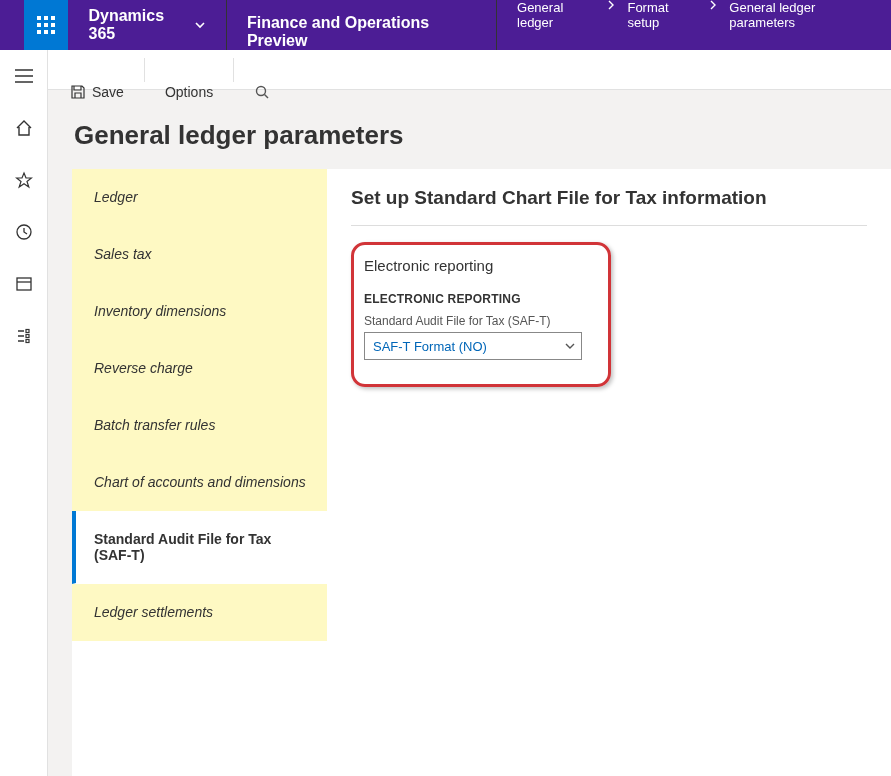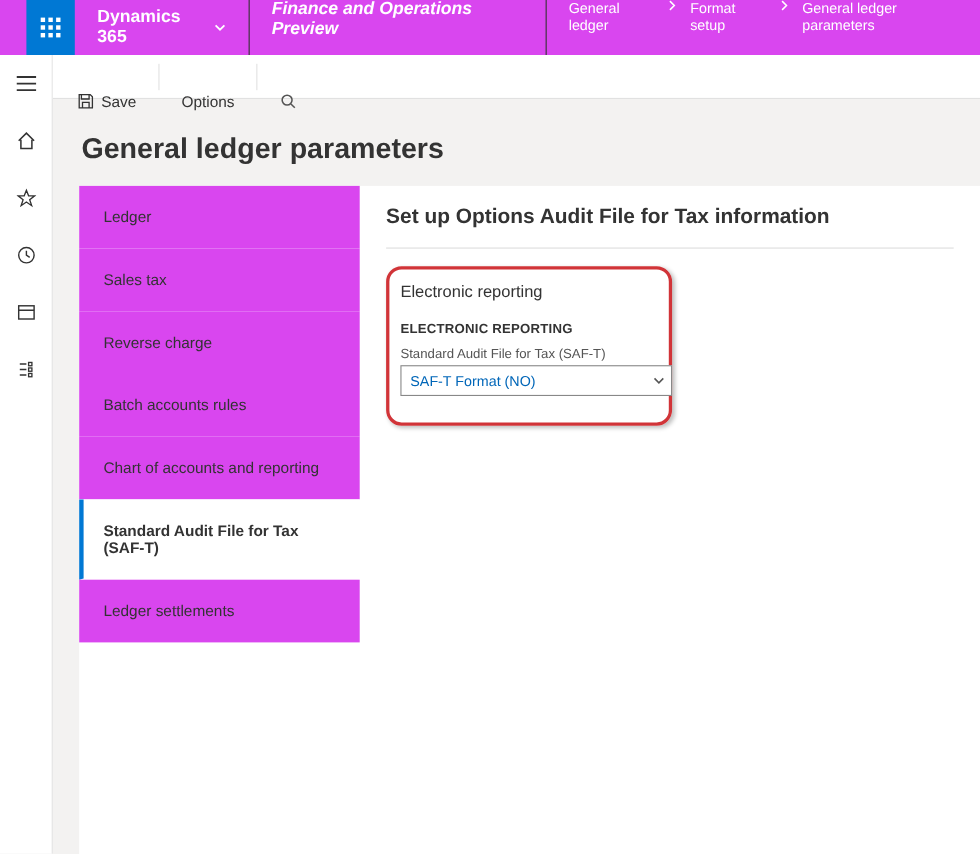--- a/index.html
+++ b/index.html
@@ -1,26 +1,26 @@
 <!DOCTYPE html>
 <html><head>
 <meta charset="utf-8">
 <style>
   * { box-sizing: border-box; margin: 0; padding: 0; font-family: "Segoe UI", Arial, sans-serif; }
   body { width: 891px; height: 776px; overflow: hidden; background: #f3f2f1; color: #333; }
 
   
-  .topbar { display: flex; align-items: stretch; height: 50px; background: #d946ef; color: #fff; padding-left: 24px; }
+  .topbar { display: flex; align-items: stretch; height: 50px; background: #4c1d95; color: #fff; padding-left: 24px; }
   .waffle-cell { width: 48px; background: #0078d4; display: flex; align-items: center; justify-content: center; cursor: pointer; }
   .waffle-grid { display: grid; grid-template-columns: repeat(3, 4px); grid-template-rows: repeat(3, 4px); gap: 3px; }
   .waffle-grid span { width: 4px; height: 4px; background: #fff; }
   .brand { display: flex; align-items: center; padding: 0 20px; font-weight: 600; font-size: 16px; border-right: 1px solid #333; cursor: pointer; gap: 8px; }
   .chevron-down { display: inline-block; }
   .chevron-down svg { display: block; }
-  .module-title { display: flex; align-items: flex-start; padding: 0 20px; font-weight: 600; font-size: 16px; border-right: 1px solid #333; font-style: italic; }
+  .module-title { display: flex; align-items: flex-end; padding: 0 20px; font-weight: 600; font-size: 16px; border-right: 1px solid #333; }
   .breadcrumbs { display: flex; align-items: flex-start; padding: 0 20px; font-size: 13px; gap: 12px; }
   .bc-item { cursor: pointer; }
   .bc-sep svg { display: block; }
 
   
   .actionbar { position: absolute; left: 48px; top: 50px; right: 0; height: 40px; background: #fff; border-bottom: 1px solid #e1e1e1; display: flex; align-items: center; padding: 0 12px; gap: 6px; }
   .action-btn { display: flex; align-items: center; gap: 6px; padding: 6px 10px; font-size: 14px; cursor: pointer; color: #333; margin-top: 44px; }
   .vsep { width: 1px; height: 24px; background: #e1e1e1; margin: 0 4px; }
   .icon-save svg, .icon-search svg { display: block; }
 
@@ -30,31 +30,31 @@
   .rail-btn svg { display: block; }
 
   
   .content { position: absolute; left: 48px; top: 90px; right: 0; bottom: 0; padding: 30px 0 0 24px; }
   .page-heading { font-size: 26px; font-weight: 600; margin-bottom: 18px; padding-left: 2px; }
 
   .panel { display: flex; background: #fff; min-height: 610px; }
   .side-tabs { width: 255px; display: flex; flex-direction: column; }
   .tab-item { padding: 20px 18px; font-size: 14px; color: #333; cursor: pointer; border-left: 4px solid transparent; border-bottom: 1px solid transparent; }
   .tab-item.active { font-weight: 600; border-left: 4px solid #0078d4; background: #fff; }
-  .tab-item:not(.active) { background: #d946ef; }
+  .tab-item:not(.active) { background: #fef9c3; font-style: italic; }
 
   .tab-content { flex: 1; padding: 18px 24px; }
   .section-heading { font-size: 19px; font-weight: 600; margin-bottom: 16px; }
   .section-rule { border: none; border-top: 1px solid #ddd; margin-bottom: 16px; }
 
   .highlight-box { border: 3px solid #d13438; border-radius: 14px; padding: 12px 14px 24px 10px; width: 260px; box-shadow: 2px 2px 4px rgba(0,0,0,0.25); }
   .accordion-title { font-size: 15px; font-weight: 400; margin-bottom: 18px; }
   .group-label { font-size: 12px; font-weight: 700; letter-spacing: 0.2px; margin-bottom: 8px; }
   .field-label { font-size: 12px; color: #555; margin-bottom: 4px; }
-  .select-wrap { position: relative; width: 247px; }
+  .select-wrap { position: relative; width: 218px; }
   .select-input { width: 100%; height: 28px; border: 1px solid #888; padding: 0 26px 0 8px; font-size: 13px; color: #0066b8; background: #fff; cursor: pointer; }
   .select-caret { position: absolute; right: 6px; top: 50%; transform: translateY(-50%); pointer-events: none; }
   .select-caret svg { display: block; }
 </style>
 </head>
 <body>
 
 <div class="topbar">
   <div class="waffle-cell">
     <div class="waffle-grid">
@@ -159,29 +159,30 @@
   </div>
 </div>
 
 <div class="content">
   <h1 class="page-heading">General ledger parameters</h1>
 
   <div class="panel">
     <div class="side-tabs">
       <div class="tab-item"><span>Ledger</span></div>
       <div class="tab-item"><span>Sales tax</span></div>
+      <div class="tab-item"><span>Inventory dimensions</span></div>
       <div class="tab-item"><span>Reverse charge</span></div>
-      <div class="tab-item"><span>Batch accounts rules</span></div>
-      <div class="tab-item"><span>Chart of accounts and reporting</span></div>
+      <div class="tab-item"><span>Batch transfer rules</span></div>
+      <div class="tab-item"><span>Chart of accounts and dimensions</span></div>
       <div class="tab-item active"><span>Standard Audit File for Tax (SAF-T)</span></div>
       <div class="tab-item"><span>Ledger settlements</span></div>
     </div>
 
     <div class="tab-content">
-      <div class="section-heading">Set up Options Audit File for Tax information</div>
+      <div class="section-heading">Set up Standard Chart File for Tax information</div>
       <hr class="section-rule">
 
       <div class="highlight-box">
         <div class="accordion-title">Electronic reporting</div>
         <div class="group-label">ELECTRONIC REPORTING</div>
         <div class="field-label">Standard Audit File for Tax (SAF-T)</div>
         <div class="select-wrap">
           <input class="select-input" readonly="" value="SAF-T Format (NO)" style="">
           <span class="select-caret">
             <svg width="12" height="12" viewBox="0 0 12 12">

